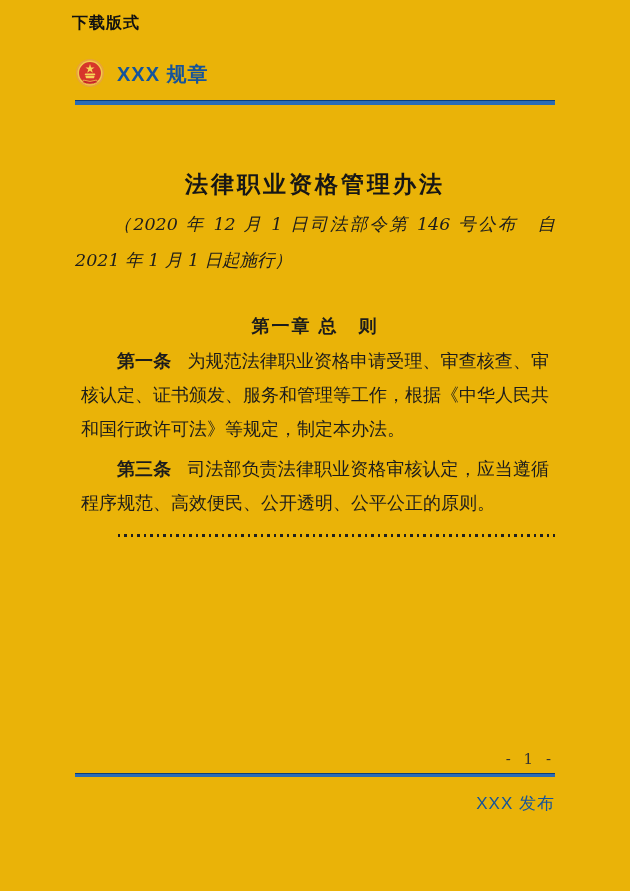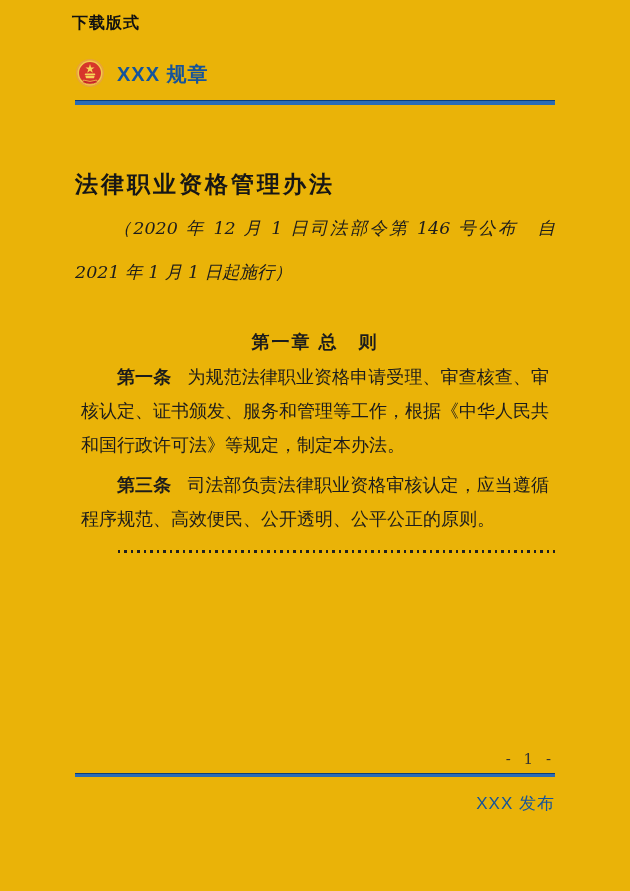--- a/index.html
+++ b/index.html
@@ -54,31 +54,32 @@
     background: #2A6CB5;
     border-top: 1px solid #0D3F7A;
   }
   .doc-body {
     position: absolute;
     top: 158px;
     left: 75px;
     width: 480px;
   }
   .doc-title {
+    text-align: center;
     font-size: 23px;
     font-weight: bold;
     letter-spacing: 3px;
     line-height: 32px;
     margin: 10px 0 6px 0;
     color: #161616;
     font-family: "DejaVu Serif", "Liberation Serif", serif;
   }
   .pub-line {
     font-size: 17.5px;
-    line-height: 44px;
+    line-height: 36px;
     text-indent: 2.2em;
     text-align: justify;
     font-style: italic;
     color: #1c1c1c;
     margin: 0;
   }
   .chapter-heading {
     text-align: center;
     font-size: 18px;
     font-weight: bold;

